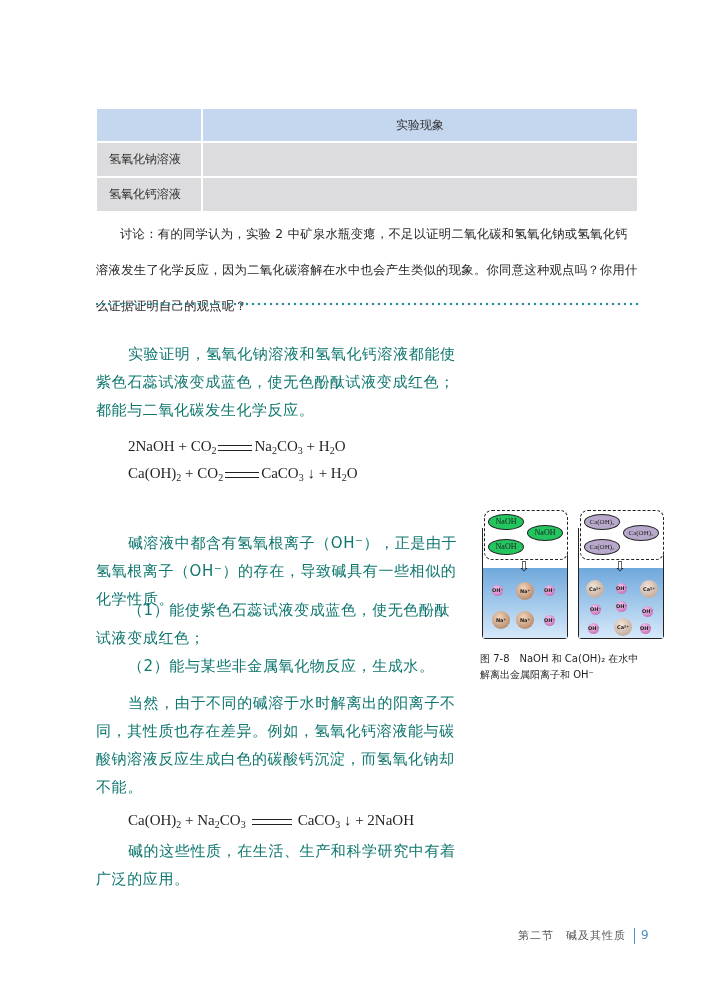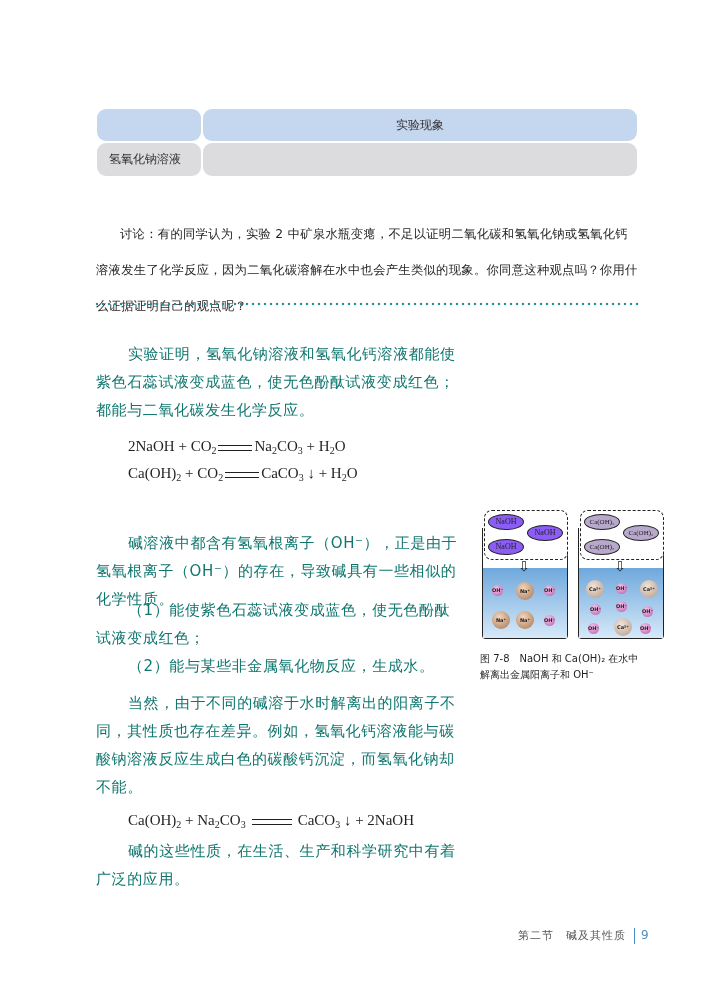--- a/index.html
+++ b/index.html
@@ -2,21 +2,21 @@
 <html><head>
 <meta charset="utf-8">
 <style>
   html, body { margin: 0; padding: 0; background: #ffffff; }
   body { width: 711px; height: 1005px; position: relative; overflow: hidden;
          font-family: "DejaVu Serif", "Liberation Serif", serif; color: #231f20; }
 
   
   .obs-table { position: absolute; left: 95px; top: 107px; width: 544px;
                border-collapse: separate; border-spacing: 2px; }
-  .obs-table td { font-size: 12px; font-family: "DejaVu Sans", sans-serif; color:#333;border-radius:9px; }
+  .obs-table td { font-size: 12px; font-family: "DejaVu Sans", sans-serif; color:#333; }
   .obs-table tr.head td { background: #c5d7ee; height: 30px; }
   .obs-table tr.row td { background: #dcdcde; height: 31px; }
   .obs-table td.c1 { width: 104px; padding-left: 12px; box-sizing: border-box; margin-top: 28px; }
   .obs-table td.c2 { text-align: center; }
 
   
   .discussion { position: absolute; left: 96px; top: 216px; width: 544px;
                 font-family: "DejaVu Sans", sans-serif; font-size: 12.3px; line-height: 36px;
                 color: #231f20; text-indent: 24px; letter-spacing: 0.3px; }
   .dotline { position: absolute; left: 94px; top: 302px; width: 546px; height: 4px;
@@ -40,21 +40,21 @@
                  border: 1.5px dashed #222; border-radius: 8px; background: #fff; z-index: 2; }
   .beaker .wall { position: absolute; left: 2px; top: 20px; width: 84px; height: 110px;
                   border: 1.5px solid #222; border-top: none; border-radius: 0 0 4px 4px; }
   .beaker .water { position: absolute; left: 3px; top: 60px; width: 84px; height: 70px;
                    background: linear-gradient(#6fa8dc, #d6e9f9); }
   .beaker .arrow { position: absolute; left: 38px; top: 50px; font-size: 14px; z-index: 3;
                    font-family: "DejaVu Sans", sans-serif; }
   .pill { position: absolute; height: 14px; border: 1px solid #222; border-radius: 50%;
           font-family: "Liberation Serif", serif; font-size: 8px; line-height: 14px;
           text-align: center; color: #222; }
-  .pill.na { background: #8b5cf6; width: 34px; }
+  .pill.na { background: #22c55e; width: 34px; }
   .pill.ca { background: #b8a9cc; width: 34px; font-size: 7px; }
   .ion { position: absolute; border-radius: 50%; font-family: "DejaVu Sans", sans-serif;
          font-size: 5px; text-align: center; color: #222; font-weight: bold; }
   .ion.big { width: 18px; height: 18px; line-height: 18px;
              background: radial-gradient(circle at 40% 35%, #f3d6bd, #a5734f); }
   .ion.cabig { width: 18px; height: 18px; line-height: 18px;
              background: radial-gradient(circle at 40% 35%, #f1e3d8, #b49a88); }
   .ion.oh { width: 11px; height: 11px; line-height: 11px;
             background: radial-gradient(circle at 40% 35%, #f7c9ef, #b45aa8); }
   .caption { position: absolute; left: 480px; top: 651px; width: 190px;
@@ -71,20 +71,24 @@
 <body>
 
 <table class="obs-table">
   <tbody>
       <tr class="head">
     <td class="c1"></td>
     <td class="c2">实验现象</td>
   </tr>
   <tr class="row">
     <td class="c1">氢氧化钠溶液</td>
+    <td class="c2"></td>
+  </tr>
+  <tr class="row">
+    <td class="c1">氢氧化钙溶液</td>
     <td class="c2"></td>
   </tr>
 </tbody>
   </table>
 
 <div class="discussion">讨论：有的同学认为，实验 2 中矿泉水瓶变瘪，不足以证明二氧化碳和氢氧化钠或氢氧化钙溶液发生了化学反应，因为二氧化碳溶解在水中也会产生类似的现象。你同意这种观点吗？你用什么证据证明自己的观点呢？</div>
 <div class="dotline"></div>
 
 <div class="para" style="top:340px;">实验证明，氢氧化钠溶液和氢氧化钙溶液都能使紫色石蕊试液变成蓝色，使无色酚酞试液变成红色；都能与二氧化碳发生化学反应。</div>
 

